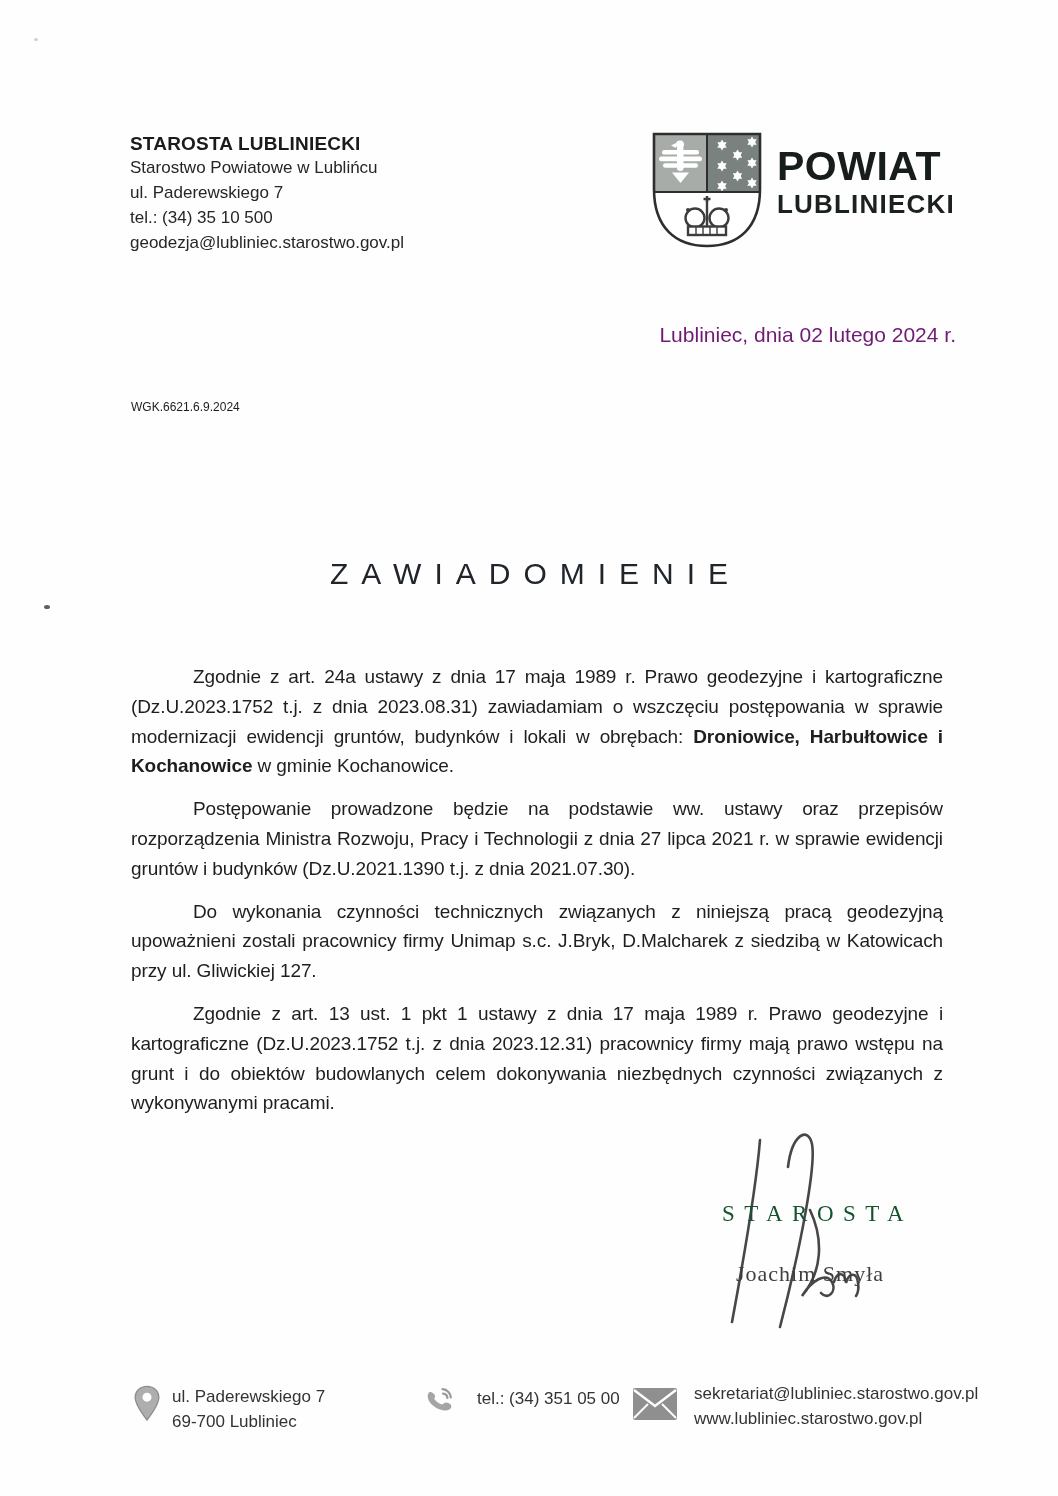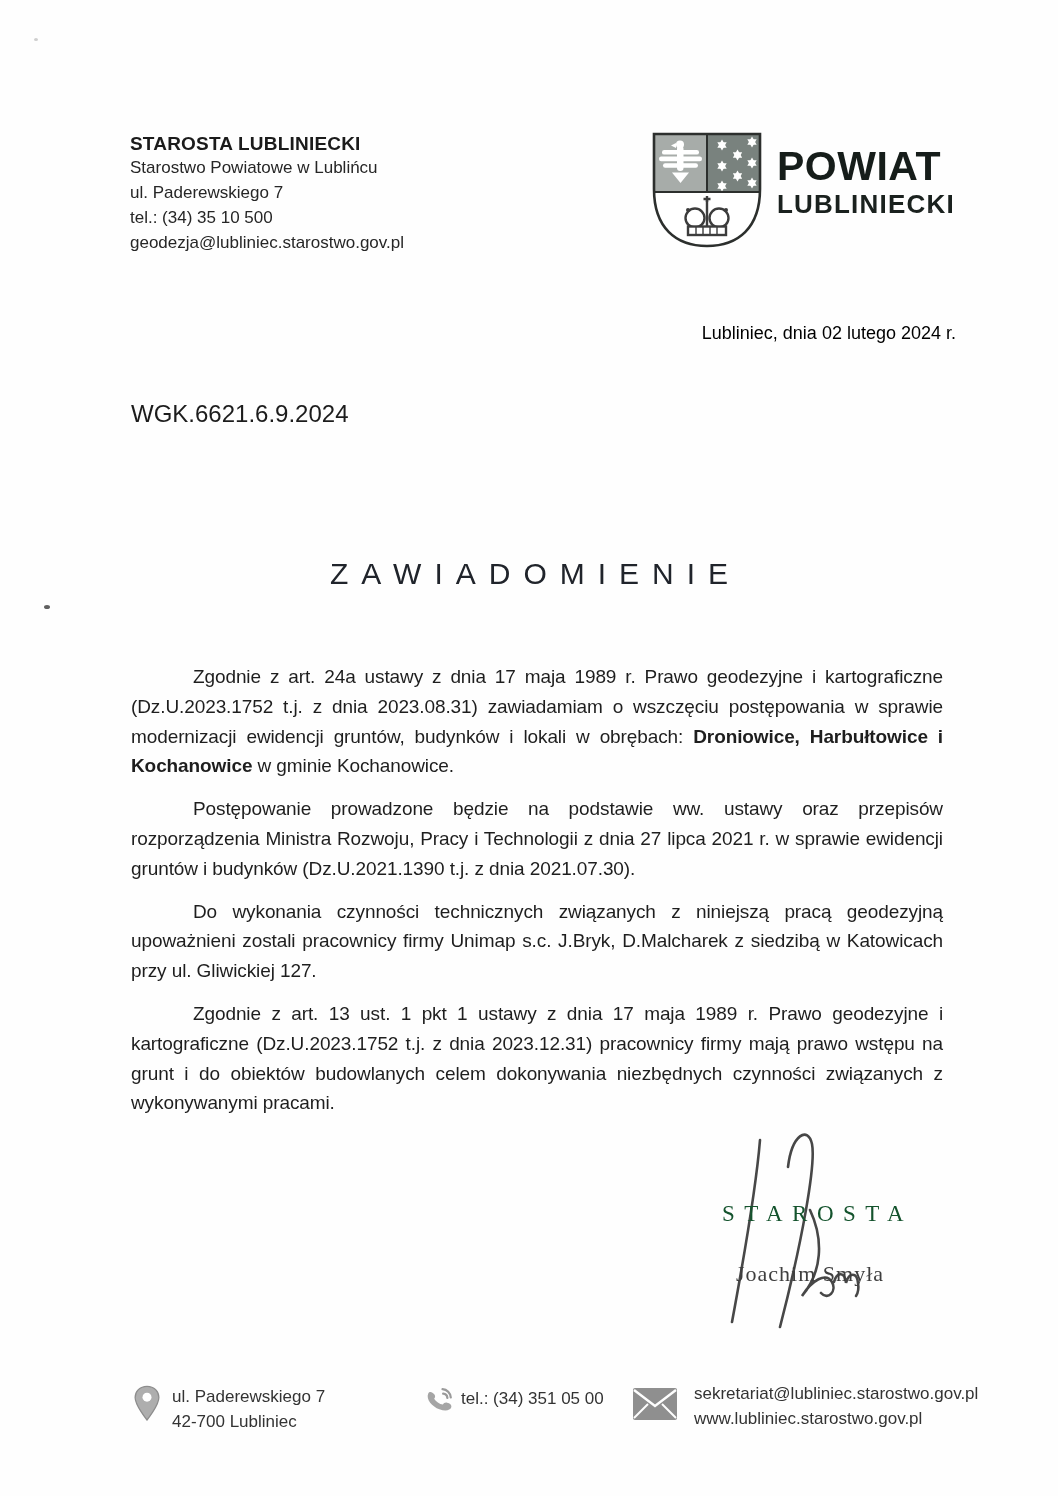--- a/index.html
+++ b/index.html
@@ -11,40 +11,40 @@
   
   .sender{position:absolute;left:130px;top:133px;}
   .sender .name{font-size:19px;font-weight:700;color:#1b1b1b;letter-spacing:.2px;}
   .sender .line{font-size:17px;line-height:25px;color:#262626;}
   
   .crest{position:absolute;left:650px;top:130px;}
   .logo-text{position:absolute;left:777px;top:135px;line-height:1;margin-top:11px;}
   .logo-text .powiat{font-size:41px;font-weight:800;letter-spacing:.5px;color:#161d1a;}
   .logo-text .region{font-size:26px;font-weight:700;letter-spacing:1.2px;color:#1a211e;margin-top:4px;}
   
-  .dateline{position:absolute;right:102px;top:323px;font-size:18px;color:#000000;}
-  .case-number{position:absolute;left:131px;top:400px;font-size:24px;color:#1c1c1c;}
+  .dateline{position:absolute;right:102px;top:323px;font-size:21px;color:#701a75;}
+  .case-number{position:absolute;left:131px;top:400px;font-size:12px;color:#1c1c1c;}
   
   .title{position:absolute;left:0;width:100%;top:557px;text-align:center;
     font-size:30px;font-weight:500;letter-spacing:13px;text-indent:13px;color:#20242b;}
   
   .body{position:absolute;left:131px;top:662px;width:812px;
     font-size:19px;line-height:29.8px;text-align:justify;color:#1e1e1e;letter-spacing:-0.1px;}
   .body p{margin:0 0 13px 0;text-indent:62px;}
   .body .b{font-weight:700;}
   
   .sig-role{position:absolute;left:722px;top:1201px;font-family:"Liberation Serif","DejaVu Serif",serif;
     font-size:23px;letter-spacing:9.5px;color:#14532d;}
   .sig-name{position:absolute;left:736px;top:1261px;font-family:"Liberation Serif","DejaVu Serif",serif;
     font-size:22px;letter-spacing:1px;color:#3e3e3e;}
   .sig-scribble{position:absolute;left:688px;top:1122px;}
   
   .footer-item{position:absolute;font-size:17px;line-height:25px;color:#333;}
   .f-addr{left:172px;top:1384px;}
-  .f-phone{left:461px;top:1386px;}
+  .f-phone{left:477px;top:1386px;}
   .f-mail{left:694px;top:1381px;}
   .icon{position:absolute;}
   .pin-i{left:132px;top:1384px;}
   .phone-i{left:421px;top:1381px;}
   .env-i{left:632px;top:1387px;}
   
   .speck{position:absolute;border-radius:50%;background:#454545;}
   .sp1{left:44px;top:605px;width:6px;height:4px;opacity:.85;}
   .sp2{left:929px;top:209px;width:4px;height:4px;opacity:.75;}
   .sp3{left:34px;top:38px;width:4px;height:3px;opacity:.25;}
@@ -152,21 +152,21 @@
   <div class="sig-name">Joachim Smyła</div>
 
   <div class="icon pin-i">
     <svg width="30" height="42" viewBox="0 0 24 33">
       <path d="M12,1.5 C6.2,1.5 2.5,5.8 2.5,10.5 C2.5,16.8 12,28.5 12,28.5 C12,28.5 21.5,16.8 21.5,10.5 C21.5,5.8 17.8,1.5 12,1.5 Z" fill="#aeaeae" stroke="#8d8d8d" stroke-width="1"></path>
       <circle cx="12" cy="10.2" r="3.6" fill="#ffffff"></circle>
     </svg>
   </div>
   <div class="footer-item f-addr">
     <div>ul. Paderewskiego 7</div>
-    <div>42-700 Lubliniec</div>
+    <div>69-700 Lubliniec</div>
   </div>
 
   <div class="icon phone-i">
     <svg width="38" height="38" viewBox="0 0 30 30">
       <path d="M7,8 C4,12 8,19 13,22 C17,24.5 21,25 22.5,22.5 C23.5,20.8 22,19 20,18.2 C18.4,17.6 17.3,18 16.5,19 C14,18 11.5,15.5 10.7,13 C11.8,12.3 12.2,11.2 11.5,9.7 C10.6,7.8 8.6,6 7,8 Z" fill="#a5a5a5" transform="rotate(-12 15 15)"></path>
       <path d="M17,6.5 a7,7 0 0 1 6.5,6.5" fill="none" stroke="#9a9a9a" stroke-width="1.8" stroke-linecap="round"></path>
       <path d="M17.5,10 a3.6,3.6 0 0 1 3.3,3.3" fill="none" stroke="#9a9a9a" stroke-width="1.8" stroke-linecap="round"></path>
     </svg>
   </div>
   <div class="footer-item f-phone">tel.: (34) 351 05 00</div>

